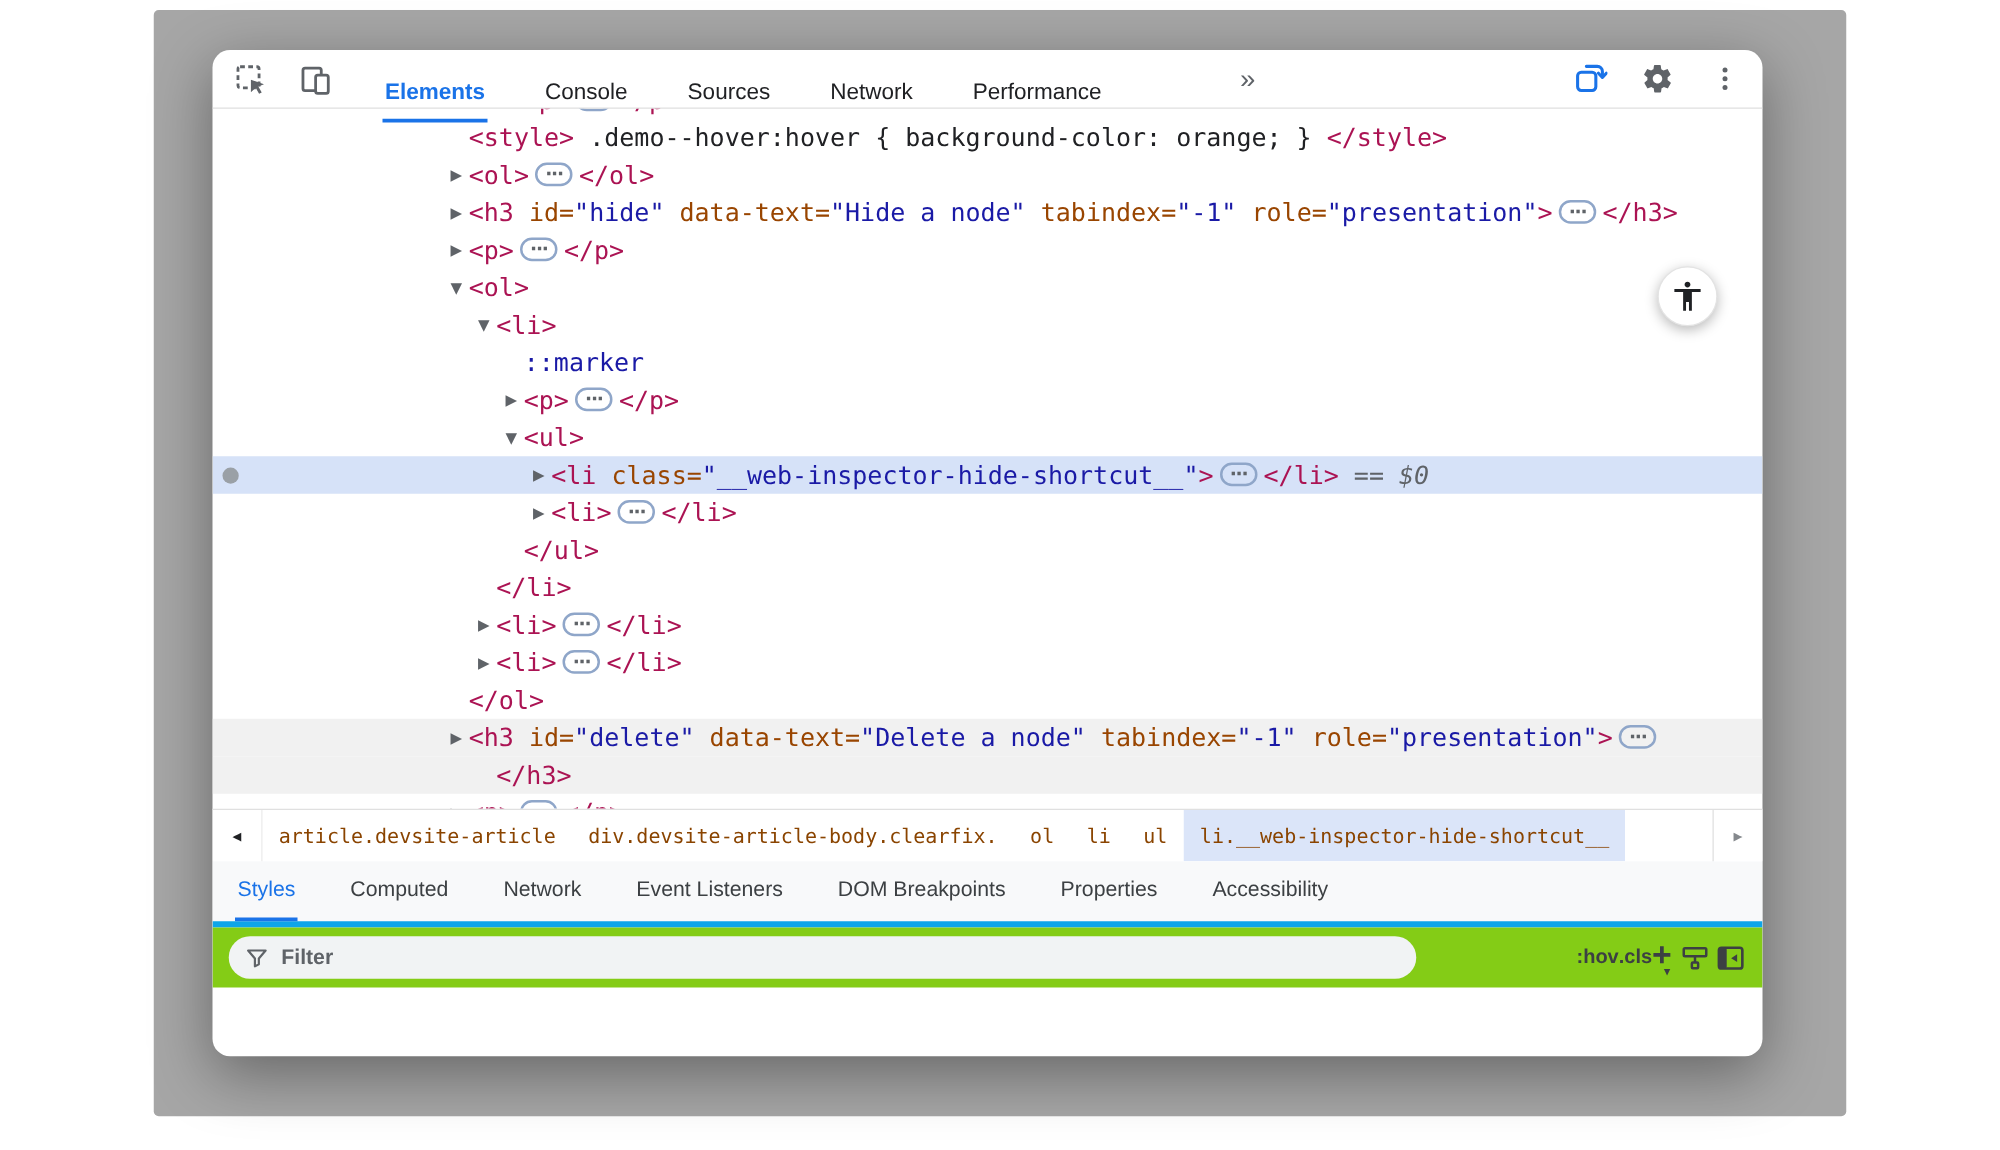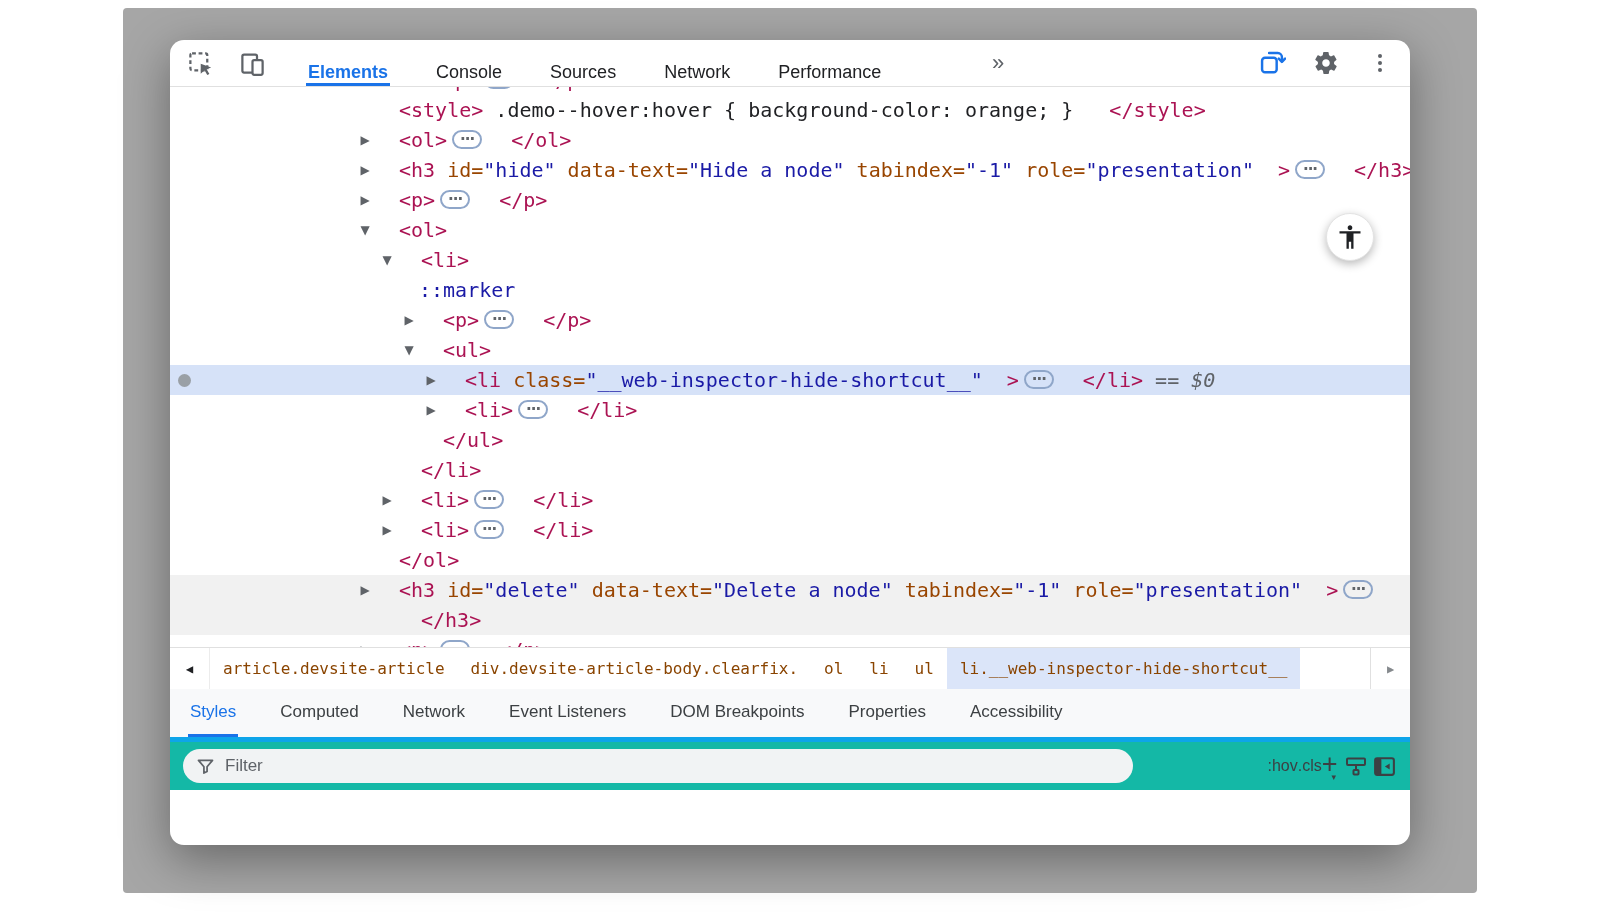--- a/index.html
+++ b/index.html
@@ -19,39 +19,39 @@
   }
   
   .titlebar { height:48px; position:relative; }
   .traffic { position:absolute; left:18px; top:14px; display:flex; gap:16px; }
   .light { width:18px; height:18px; border-radius:50%; }
   .light.red { background:#ff5f57; } .light.yellow { background:#febc2e; } .light.green { background:#28c840; }
   .title { position:absolute; left:125px; top:12px; font-size:18px; font-weight:bold; color:#2f3133; }
   
   .toolbar { height:47px; border-bottom:1px solid #e0e0e0; position:relative; }
   .tb-left { position:absolute; left:16px; top:0; height:100%; display:flex; align-items:center; gap:24px; }
-  .tabs { position:absolute; left:136px; top:0; height:100%; display:flex; gap:44px;align-items:flex-end; }
+  .tabs { position:absolute; left:136px; top:12px; height:100%; display:flex; gap:44px; }
   .tab { display:flex; align-items:center; font-size:18px; color:#202124; padding:0 2px; border-bottom:3px solid transparent; }
   .tab.active { color:#1a73e8; border-bottom-color:#1a73e8; font-weight:bold; }
   .overflow-chevron { position:absolute; left:822px; top:0; height:100%; display:flex; align-items:center; color:#5f6368; font-size:22px; letter-spacing:-2px; }
   .tb-right { position:absolute; right:16px; top:0; height:100%; display:flex; align-items:center; gap:26px; }
   .icon-btn { display:flex; align-items:center; justify-content:center; width:28px; height:28px; }
   
   .tree {
     height:560px; overflow:hidden; position:relative;
     font-family:"DejaVu Sans Mono", monospace; font-size:20px; color:#202124;
   }
   .tree-inner { margin-top:-22px; }
   .tree-row { position:relative; height:30px; line-height:30px; white-space:nowrap; }
   .tree-row.sel { background:#d6e2f8; }
   .tree-row.hov { background:#f1f1f1; }
   .arrow { display:inline-block; width:20px; margin-left:-20px; text-align:center;
            color:#5f6368; font-size:12px; vertical-align:middle; position:relative; top:-2px;
            font-family:"DejaVu Sans", sans-serif; }
-  .seg-t { color:#ab1353;margin-left:24px; }
+  .seg-t { color:#ab1353; }
   .seg-a { color:#994500; }
   .seg-v { color:#1a1aa6; }
   .seg-p { color:#202124; }
   .seg-m { color:#1a1aa6; }
   .seg-q { color:#5f6368; }
   .seg-s { color:#5f6368; font-style:italic; }
   .pill {
     display:inline-block; min-width:30px; height:19px; line-height:14px;
     border:2px solid #8fa6c9; border-radius:10px; background:transparent;
     color:#5f6368; text-align:center; font-size:15px; font-weight:bold; letter-spacing:-1px;
@@ -78,21 +78,21 @@
   .crumb { display:flex; align-items:center; padding:0 13px; color:#8a4400; white-space:nowrap; }
   .crumb.selected { background:#dbe5f9; }
   
   .styles-tabs {
     height:53px; background:#f8f9fa; border-bottom:5px solid #0ea5e9;
     display:flex; align-items:stretch; padding-left:18px; gap:40px;
   }
   .stab { display:flex; align-items:center; font-size:17px; color:#3c4043; border-bottom:3px solid transparent; padding:0 2px; }
   .stab.active { color:#1a73e8; border-bottom-color:#1a73e8; }
   
-  .filter-bar { height:48px; position:relative; background:#14b8a6; }
+  .filter-bar { height:48px; position:relative; background:#84cc16;font-weight:bold; }
   .filter-input {
     position:absolute; left:13px; top:7px; width:950px; height:34px;
     background:#f1f3f4; border-radius:17px; display:flex; align-items:center;
     padding-left:12px; gap:9px;
   }
   .filter-placeholder { color:#5f6368; font-size:17px; }
   .filter-right { position:absolute; right:12px; top:0; height:48px; display:flex; align-items:center; }
   .state-btn { font-size:16px; color:#3c4043; }
   .plus-btn { font-size:27px; color:#3c4043; line-height:1; position:relative; top:-2px; }
   .caret { font-size:9px; color:#3c4043; position:relative; top:5px; left:-6px; }

